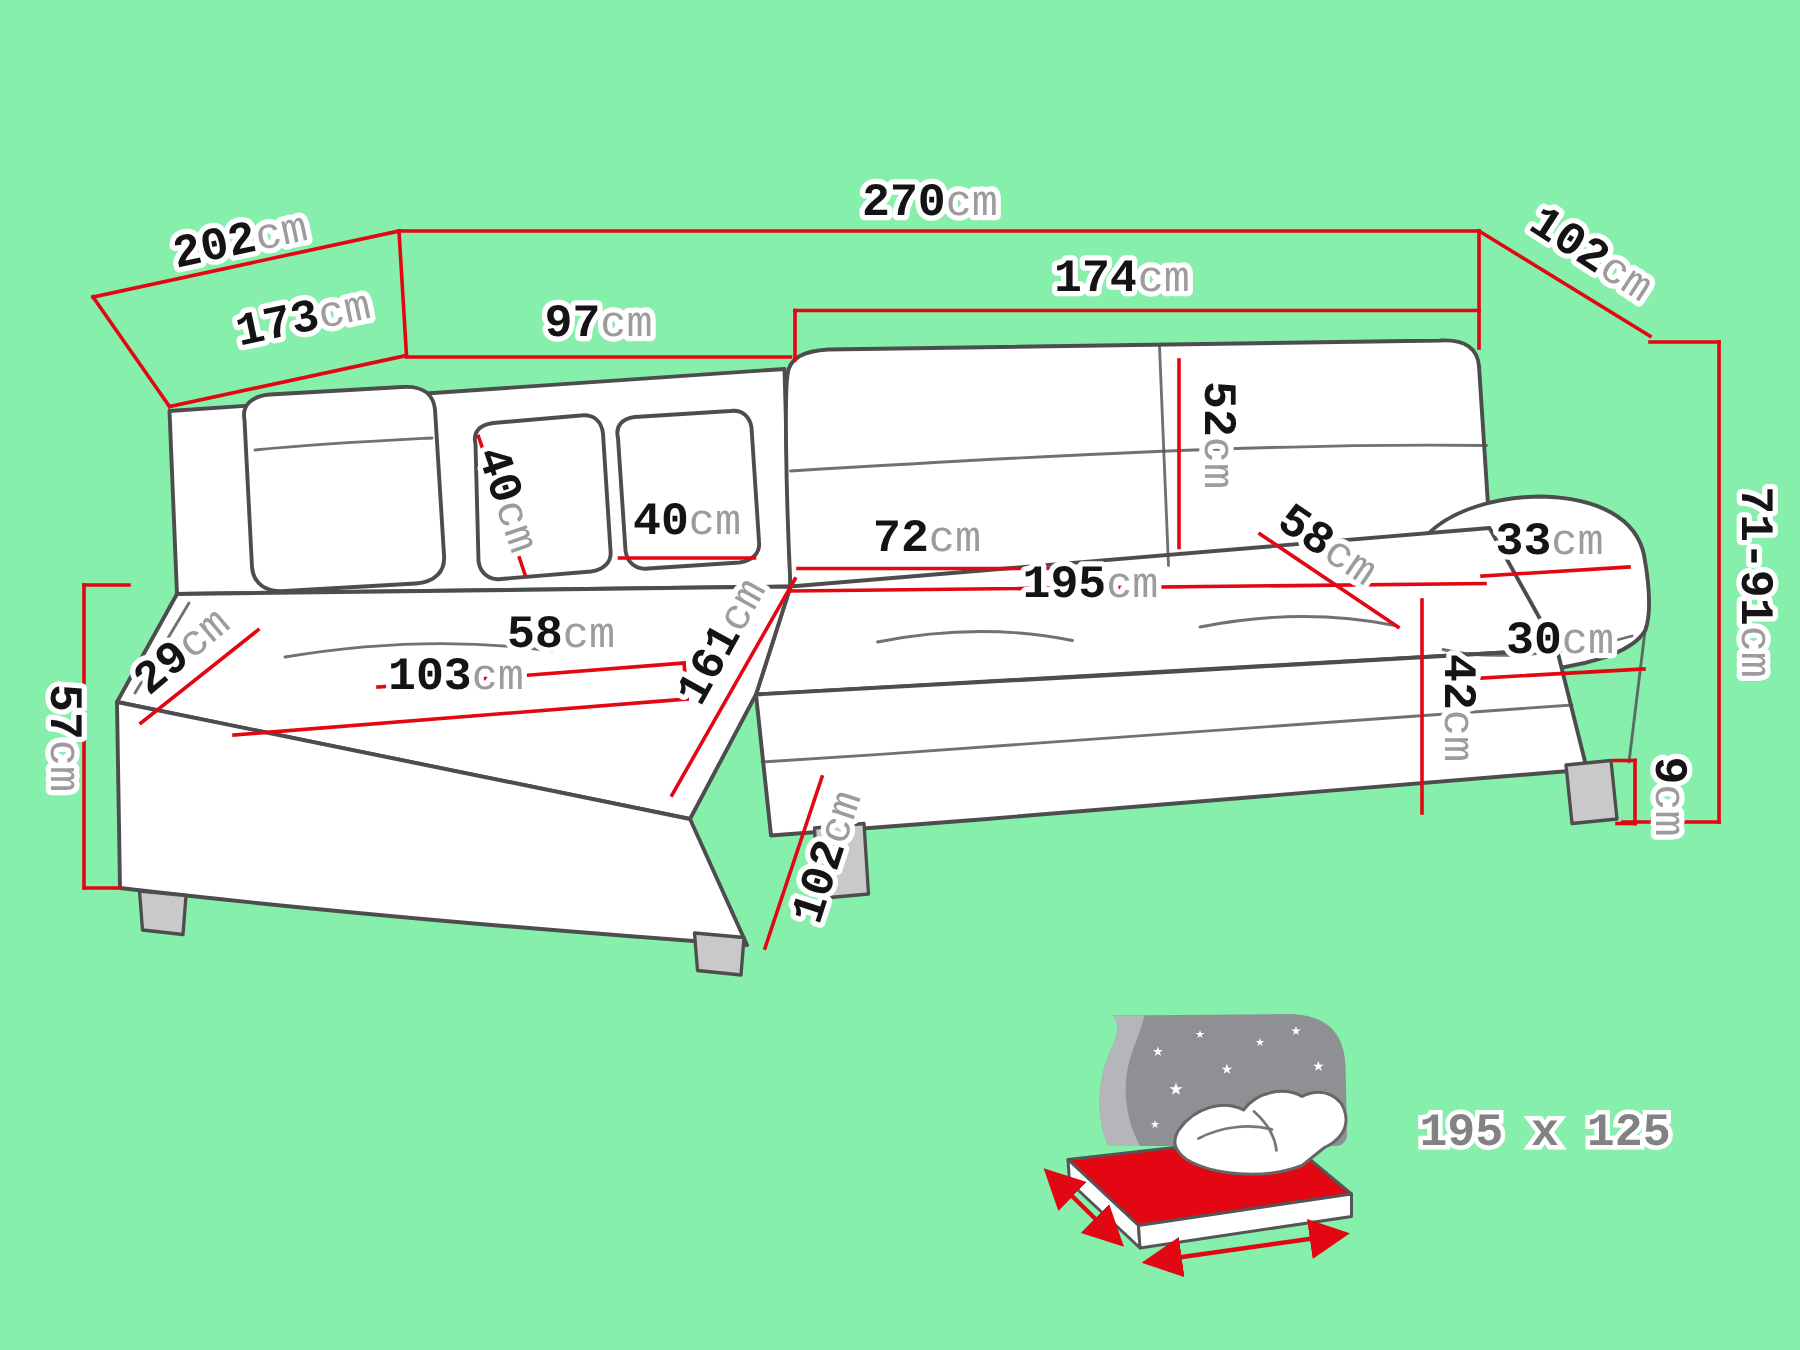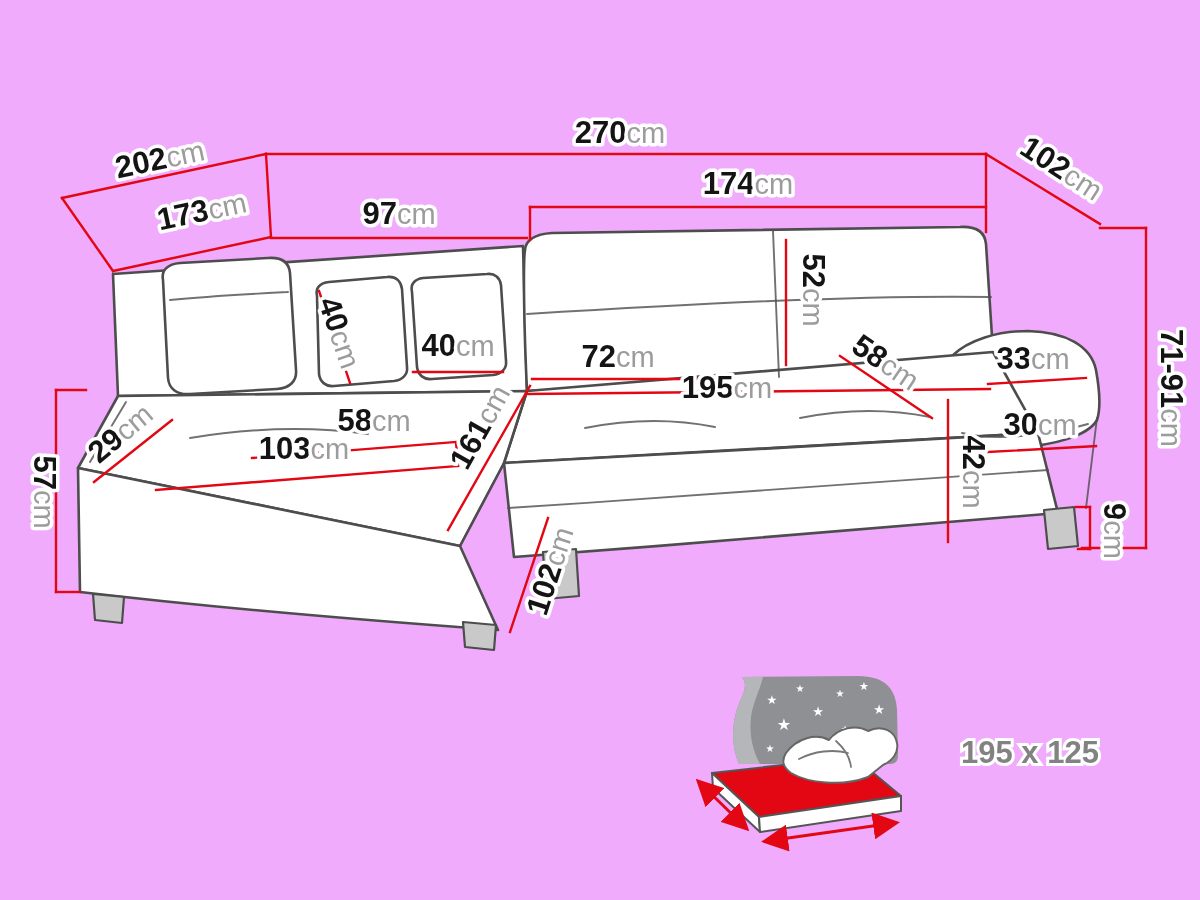--- a/index.html
+++ b/index.html
@@ -1,17 +1,17 @@
 <!DOCTYPE html>
 <html style="--dimension-line: #e30613; --outline: #4d4d4d; --number-text: #141414; --unit-text: #9c9c9c; --bed-label-text: #828282; --mattress-fill: #e30613; --headboard-fill: #8e9093; --headboard-fold: #b4b6b9; --leg-fill: #c9c9c9;"><head>
 <meta charset="utf-8">
 <style>
   html,body{margin:0;padding:0;background:#fff;}
-  .stage{width:1200px;height:900px;position:relative;background:#f0abfc;
-         font-family:Liberation Sans, sans-serif;overflow:hidden;}
+  .stage{width:1200px;height:900px;position:relative;background:#86efac;
+         font-family:Liberation Mono, monospace;overflow:hidden;}
   svg{display:block;}
   .panel{fill:#ffffff;stroke:var(--outline,#4d4d4d);stroke-width:2.6;stroke-linejoin:round;stroke-linecap:round;}
   .seam{fill:none;stroke:var(--outline,#4d4d4d);stroke-width:1.9;stroke-linecap:round;opacity:.8;}
   .leg{fill:var(--leg-fill,#c9c9c9);stroke:var(--outline,#4d4d4d);stroke-width:2.2;stroke-linejoin:round;}
   .rl{fill:none;stroke:var(--dimension-line,#e30613);stroke-width:2.4;stroke-linecap:square;}
   text.lbl{font-size:31px;font-weight:700;fill:var(--number-text,#141414);text-anchor:middle;
            paint-order:stroke;stroke:#ffffff;stroke-width:7px;stroke-linejoin:round;}
   text.lbl .unit{font-weight:400;fill:var(--unit-text,#9c9c9c);font-size:29px;}
   .hb{fill:var(--headboard-fill,#8e9093);}
   .hbfold{fill:var(--headboard-fold,#b4b6b9);}

